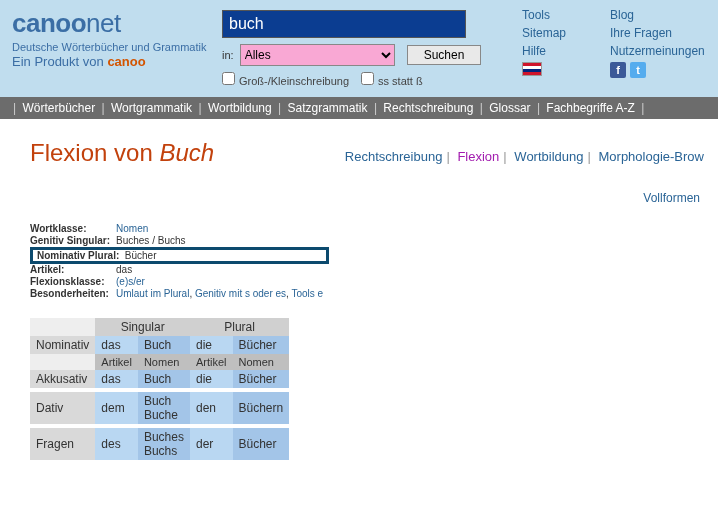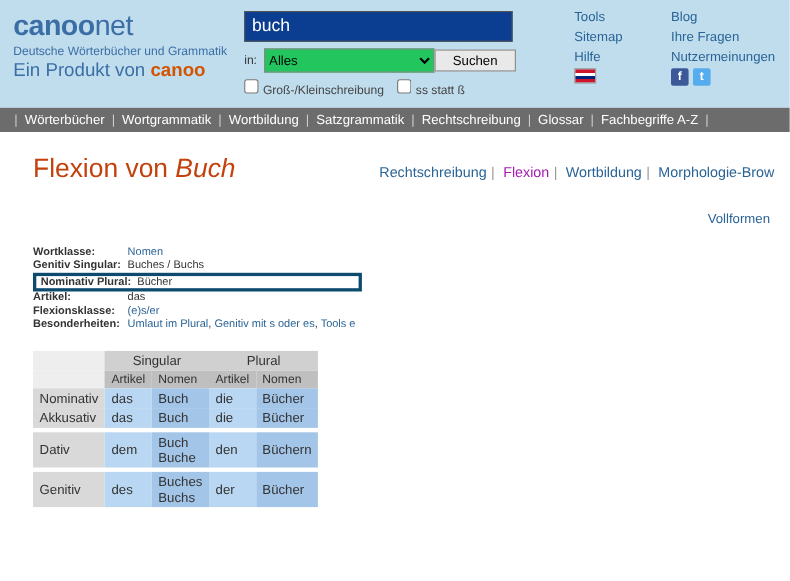--- a/index.html
+++ b/index.html
@@ -5,33 +5,33 @@
   html, body { margin: 0; padding: 0; font-family: Arial, Helvetica, sans-serif; font-size: 13px; color: #333; }
   body { width: 718px; }
   a { color: #2a6496; text-decoration: none; }
 
   
   .header { background: #c0ddee; padding: 8px 12px 10px 12px; display: flex; }
   .brand { width: 210px; }
   .logo { font-size: 26px; font-weight: bold; color: #3b6ea5; letter-spacing: -0.5px; }
   .logo .net { color: #3b6ea5; font-weight: normal; }
   .tag1 { font-size: 11px; color: #3b6ea5; margin-top: 2px; }
-  .tag2 { font-size: 17px; color: #3b6ea5; margin-top: 1px; }
+  .tag2 { font-size: 13px; color: #3b6ea5; margin-top: 1px; }
   .tag2 .canoo { color: #d35400; font-weight: bold; }
 
   .search-block { flex: 0 0 300px; }
   .search-row { display: flex; align-items: center; margin-top: 2px; }
   .search-input {
     background: #0b3d91; color: #fff; border: 1px solid #555;
     font-size: 16px; padding: 2px 6px; width: 230px; height: 22px;
   }
   .search-input::selection { background: #fff; color: #0b3d91; }
   .row2 { margin-top: 6px; display:flex; align-items:center; }
   .in-label { font-size: 11px; color:#333; margin-right: 6px; }
-  select.browse { font-size: 12px; width: 155px; height: 22px; border:1px solid #888; background:#22c55e; }
+  select.browse { font-size: 12px; width: 155px; height: 22px; border:1px solid #888; background:#f9a8d4; margin-right: 12px; }
   button.suchen { font-size: 12px; padding: 2px 16px; background: #e9e9e9; border: 1px solid #888; }
   .row3 { margin-top: 6px; display:flex; align-items:flex-end; font-size: 11px; color:#444; }
   .row3 input[type=checkbox] { margin: 0 4px 0 12px; }
   .row3 label:first-of-type input { margin-left: 0; }
 
   .toplinks { flex: 1; display:flex; font-size: 12px; }
   .toplinks .col { width: 88px; }
   .toplinks .col div { margin-bottom: 4px; color:#2a6496; cursor:pointer; }
   .flag { display:inline-block; width:18px; height:12px; background: linear-gradient(to bottom, #cf142b 0 25%, #fff 25% 50%, #00247d 50% 75%, #cf142b 75% 100%); border:1px solid #999; }
   .social span { display:inline-block; width:16px; height:16px; margin-right:4px; border-radius:2px; font-size:11px; line-height:16px; text-align:center; color:#fff; font-weight:bold; }
@@ -184,32 +184,32 @@
     </table>
 
   <table class="decl">
     <tbody>
         <tr>
       <td class="corner"></td>
       <th class="grp" colspan="2">Singular</th>
       <th class="grp" colspan="2">Plural</th>
     </tr>
     <tr>
+      <td class="case">Nominativ</td>
+      <td class="art">das</td>
+      <td class="nom">Buch</td>
+      <td class="art">die</td>
+      <td class="nom">Bücher</td>
+    </tr>
+    <tr>
       <td class="corner"></td>
       <th class="subh">Artikel</th>
       <th class="subh">Nomen</th>
       <th class="subh">Artikel</th>
       <th class="subh">Nomen</th>
-    </tr>
-    <tr>
-      <td class="case">Nominativ</td>
-      <td class="art">das</td>
-      <td class="nom">Buch</td>
-      <td class="art">die</td>
-      <td class="nom">Bücher</td>
     </tr>
     <tr>
       <td class="case">Akkusativ</td>
       <td class="art">das</td>
       <td class="nom">Buch</td>
       <td class="art">die</td>
       <td class="nom">Bücher</td>
     </tr>
     <tr class="spacer">
           <td colspan="5"></td>
@@ -219,21 +219,21 @@
       <td class="art">dem</td>
       <td class="nom" style="white-space:pre-line">Buch
 Buche</td>
       <td class="art">den</td>
       <td class="nom">Büchern</td>
     </tr>
     <tr class="spacer">
           <td colspan="5"></td>
         </tr>
     <tr>
-      <td class="case">Genitiv</td>
+      <td class="case">Fragen</td>
       <td class="art">des</td>
       <td class="nom" style="white-space:pre-line">Buches
 Buchs</td>
       <td class="art">der</td>
       <td class="nom">Bücher</td>
     </tr>
   </tbody>
     </table>
 </div>
 

